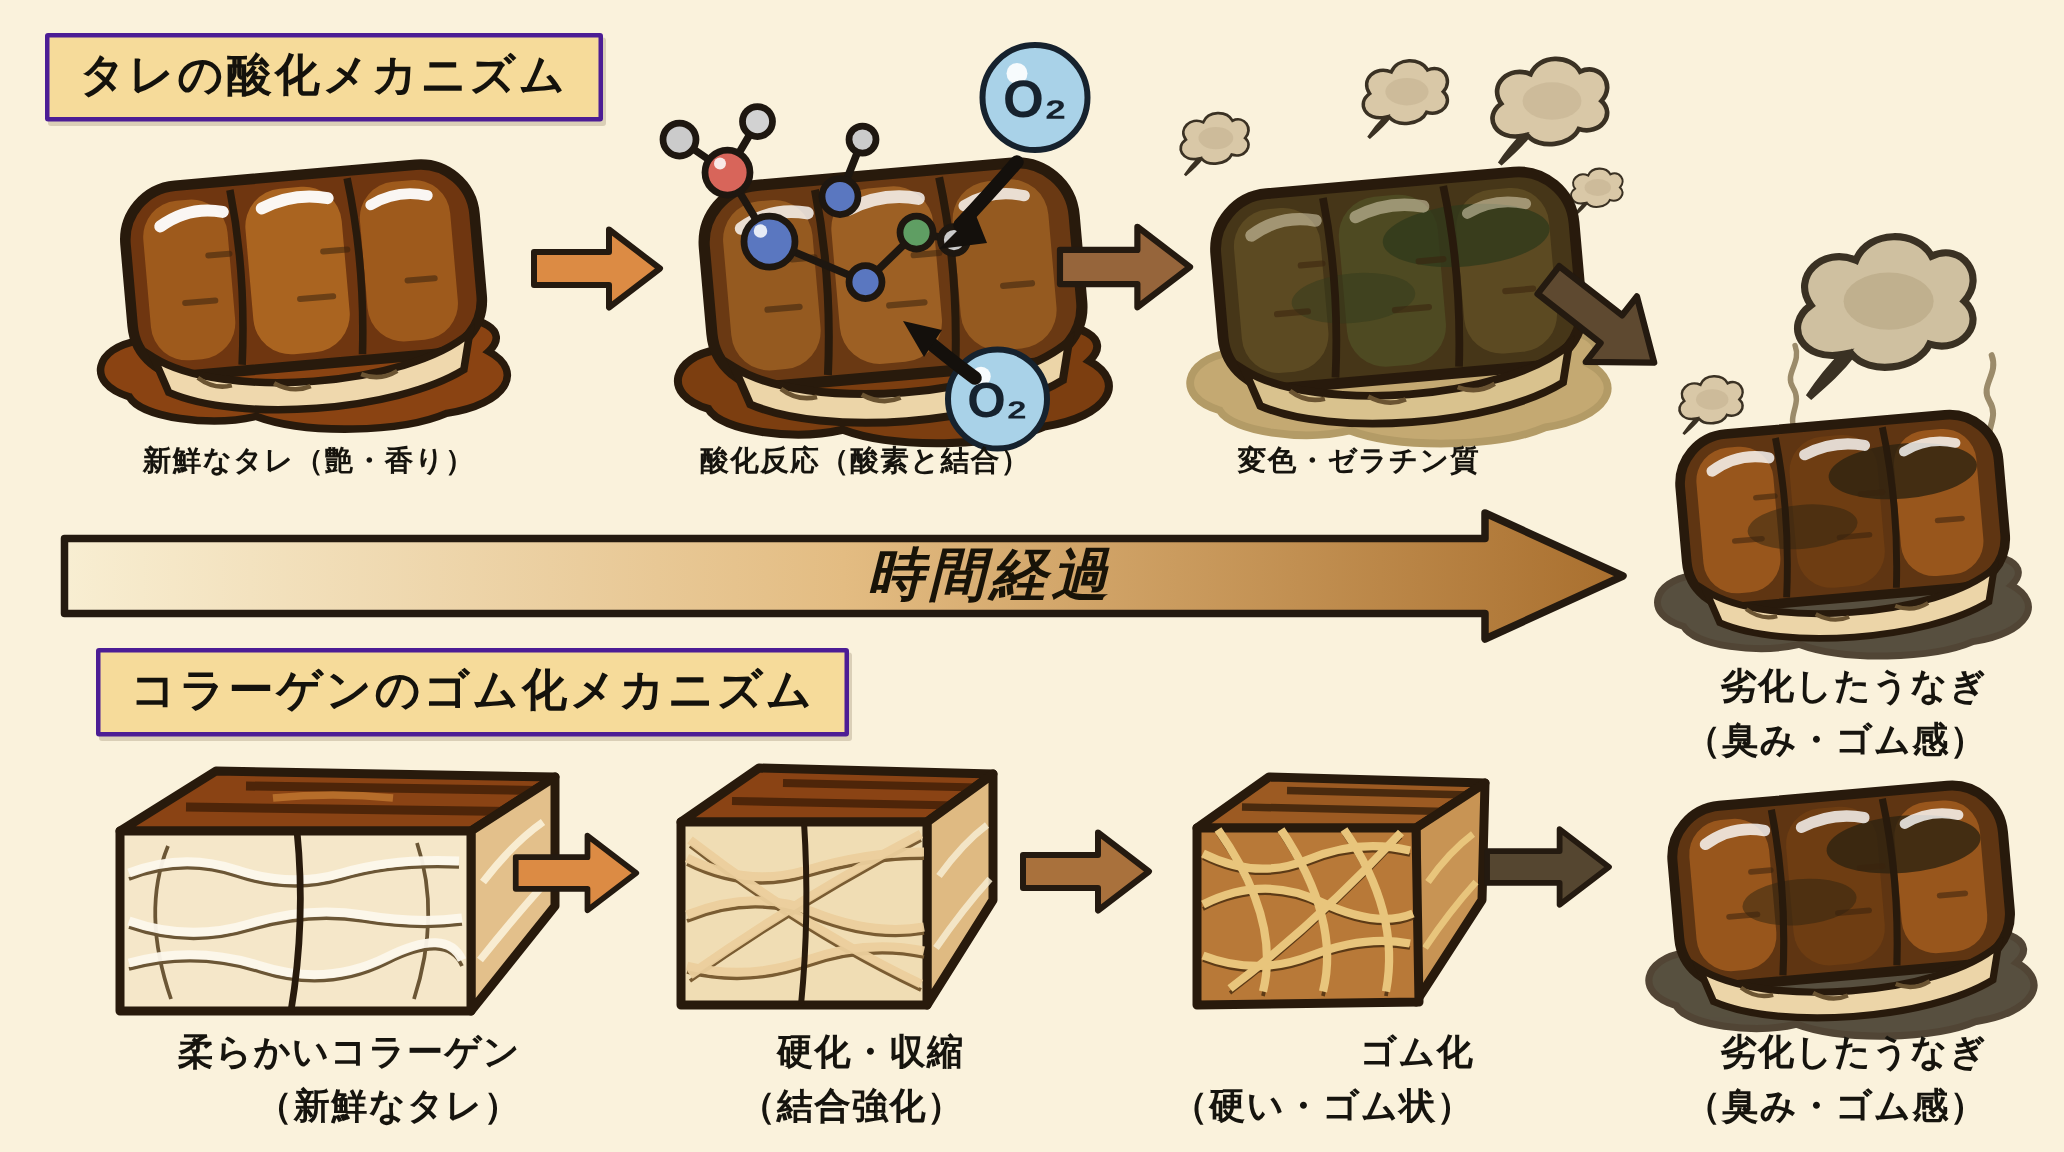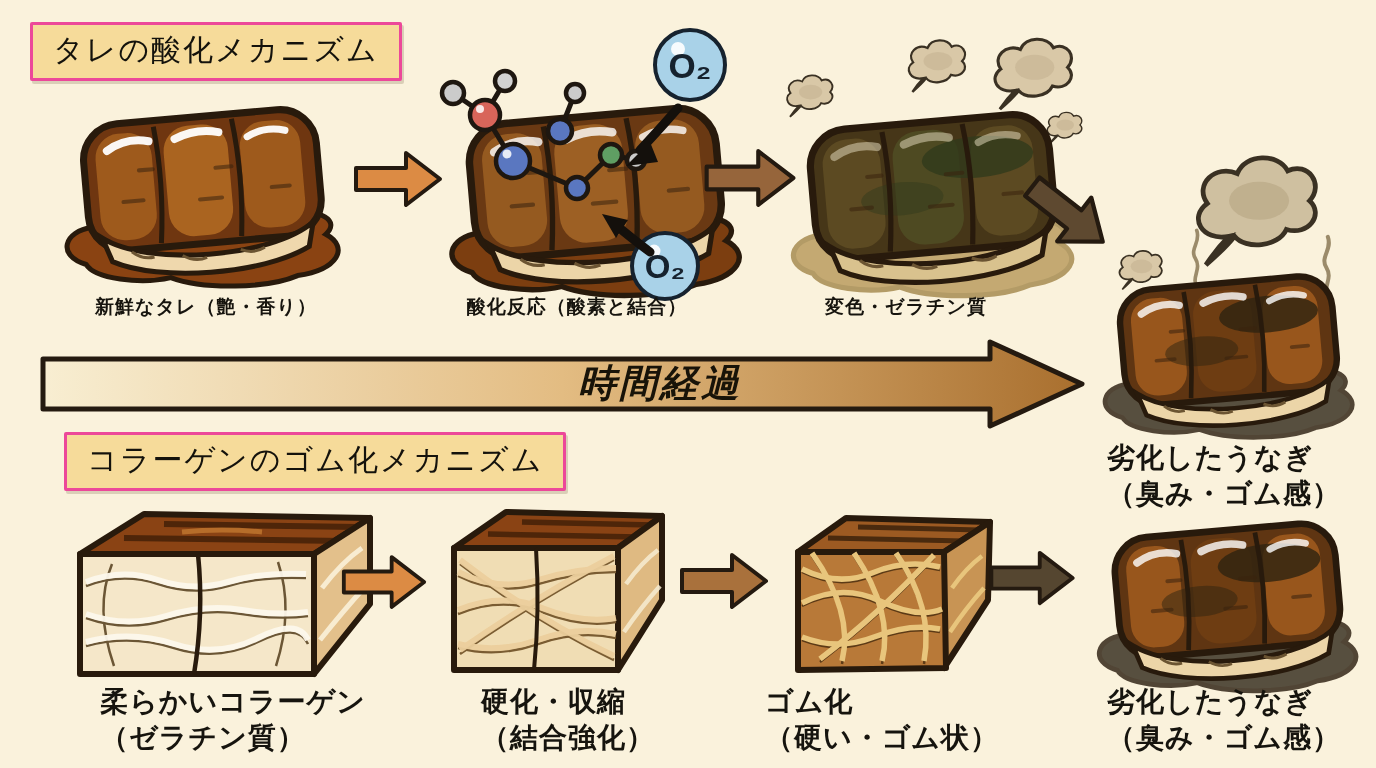--- a/index.html
+++ b/index.html
@@ -1,30 +1,30 @@
 <!DOCTYPE html>
 <html><head>
 <meta charset="utf-8">
 <style>
   html,body{margin:0;padding:0;}
   body{font-family:"Liberation Sans","DejaVu Sans",sans-serif;}
   #canvas{position:relative;width:1376px;height:768px;background:#FAF2DC;overflow:hidden;color:#1d1a13;}
   .abs{position:absolute;}
   .title-box{
-    position:absolute;background:#F6DB9A;border:3px solid #ec4899;
-    padding:5px 20px 7px 20px;font-size:30px;font-weight:normal;letter-spacing:2px;
+    position:absolute;background:#F6DB9A;border:3px solid #4c1d95;
+    padding:5px 20px 7px 20px;font-size:30px;font-weight:bold;letter-spacing:2px;
     color:#14120c;box-shadow:2px 3px 0 rgba(70,50,15,.18);border-radius:2px;white-space:nowrap;
   }
   .stage-label{
     position:absolute;transform:translateX(-50%);font-size:19px;font-weight:bold;
     color:#16140e;white-space:nowrap;letter-spacing:1px;
   }
   .stage-label-2line{
-    position:absolute;transform:translateX(-50%);font-size:28px;font-weight:bold;
-    color:#16140e;text-align:left;line-height:36px;white-space:nowrap;letter-spacing:1px;
+    position:absolute;transform:translateX(-50%);font-size:24px;font-weight:bold;
+    color:#16140e;text-align:right;line-height:36px;white-space:nowrap;letter-spacing:1px;
   }
   .timeline-label{
     position:absolute;left:660px;top:358px;transform:translateX(-50%);
     font-size:38px;font-weight:bold;color:#181308;letter-spacing:3px;white-space:nowrap;font-style:italic;
   }
   svg{display:block;overflow:visible;}
 </style>
 </head>
 <body>
 
@@ -176,21 +176,21 @@
     </g>
     <g fill="none" stroke="#fdf8ec" stroke-width="6" opacity=".95">
       <path d="M34 90 q36 -14 72 -2 t70 2 t78 -8"></path>
       <path d="M34 122 q40 14 80 2 t76 -6 t66 2"></path>
       <path d="M34 150 q44 -12 88 2 t84 -6 t50 2"></path>
     </g>
     <path d="M146 62 q6 60 -4 120" fill="none" stroke="#281a0c" stroke-width="4.5"></path>
   </svg>
   <div class="stage-label-2line" style="left:233px;top:684px;">
     <div>柔らかいコラーゲン</div>
-    <div>（ゼラチン質）</div>
+    <div>（新鮮なタレ）</div>
   </div>
 
   <svg class="abs" style="left:340px;top:552px;" width="88" height="60" viewBox="0 0 92 62">
     <use href="#barrow-sym" style="--af:#DC8B44;"></use>
   </svg>
 
   <svg class="abs" style="left:434px;top:492px;" width="250" height="195" viewBox="0 0 250 195">
     <path d="M20 56 L72 20 L228 24 L184 56 Z" fill="#8a4314" stroke="#281a0c" stroke-width="6" stroke-linejoin="round"></path>
     <path d="M54 42 L204 45 M88 30 L218 33" stroke="#4e2509" stroke-width="5.5" fill="none"></path>
     <path d="M184 56 L228 24 L228 108 L184 178 Z" fill="#dfba82" stroke="#281a0c" stroke-width="6" stroke-linejoin="round"></path>

